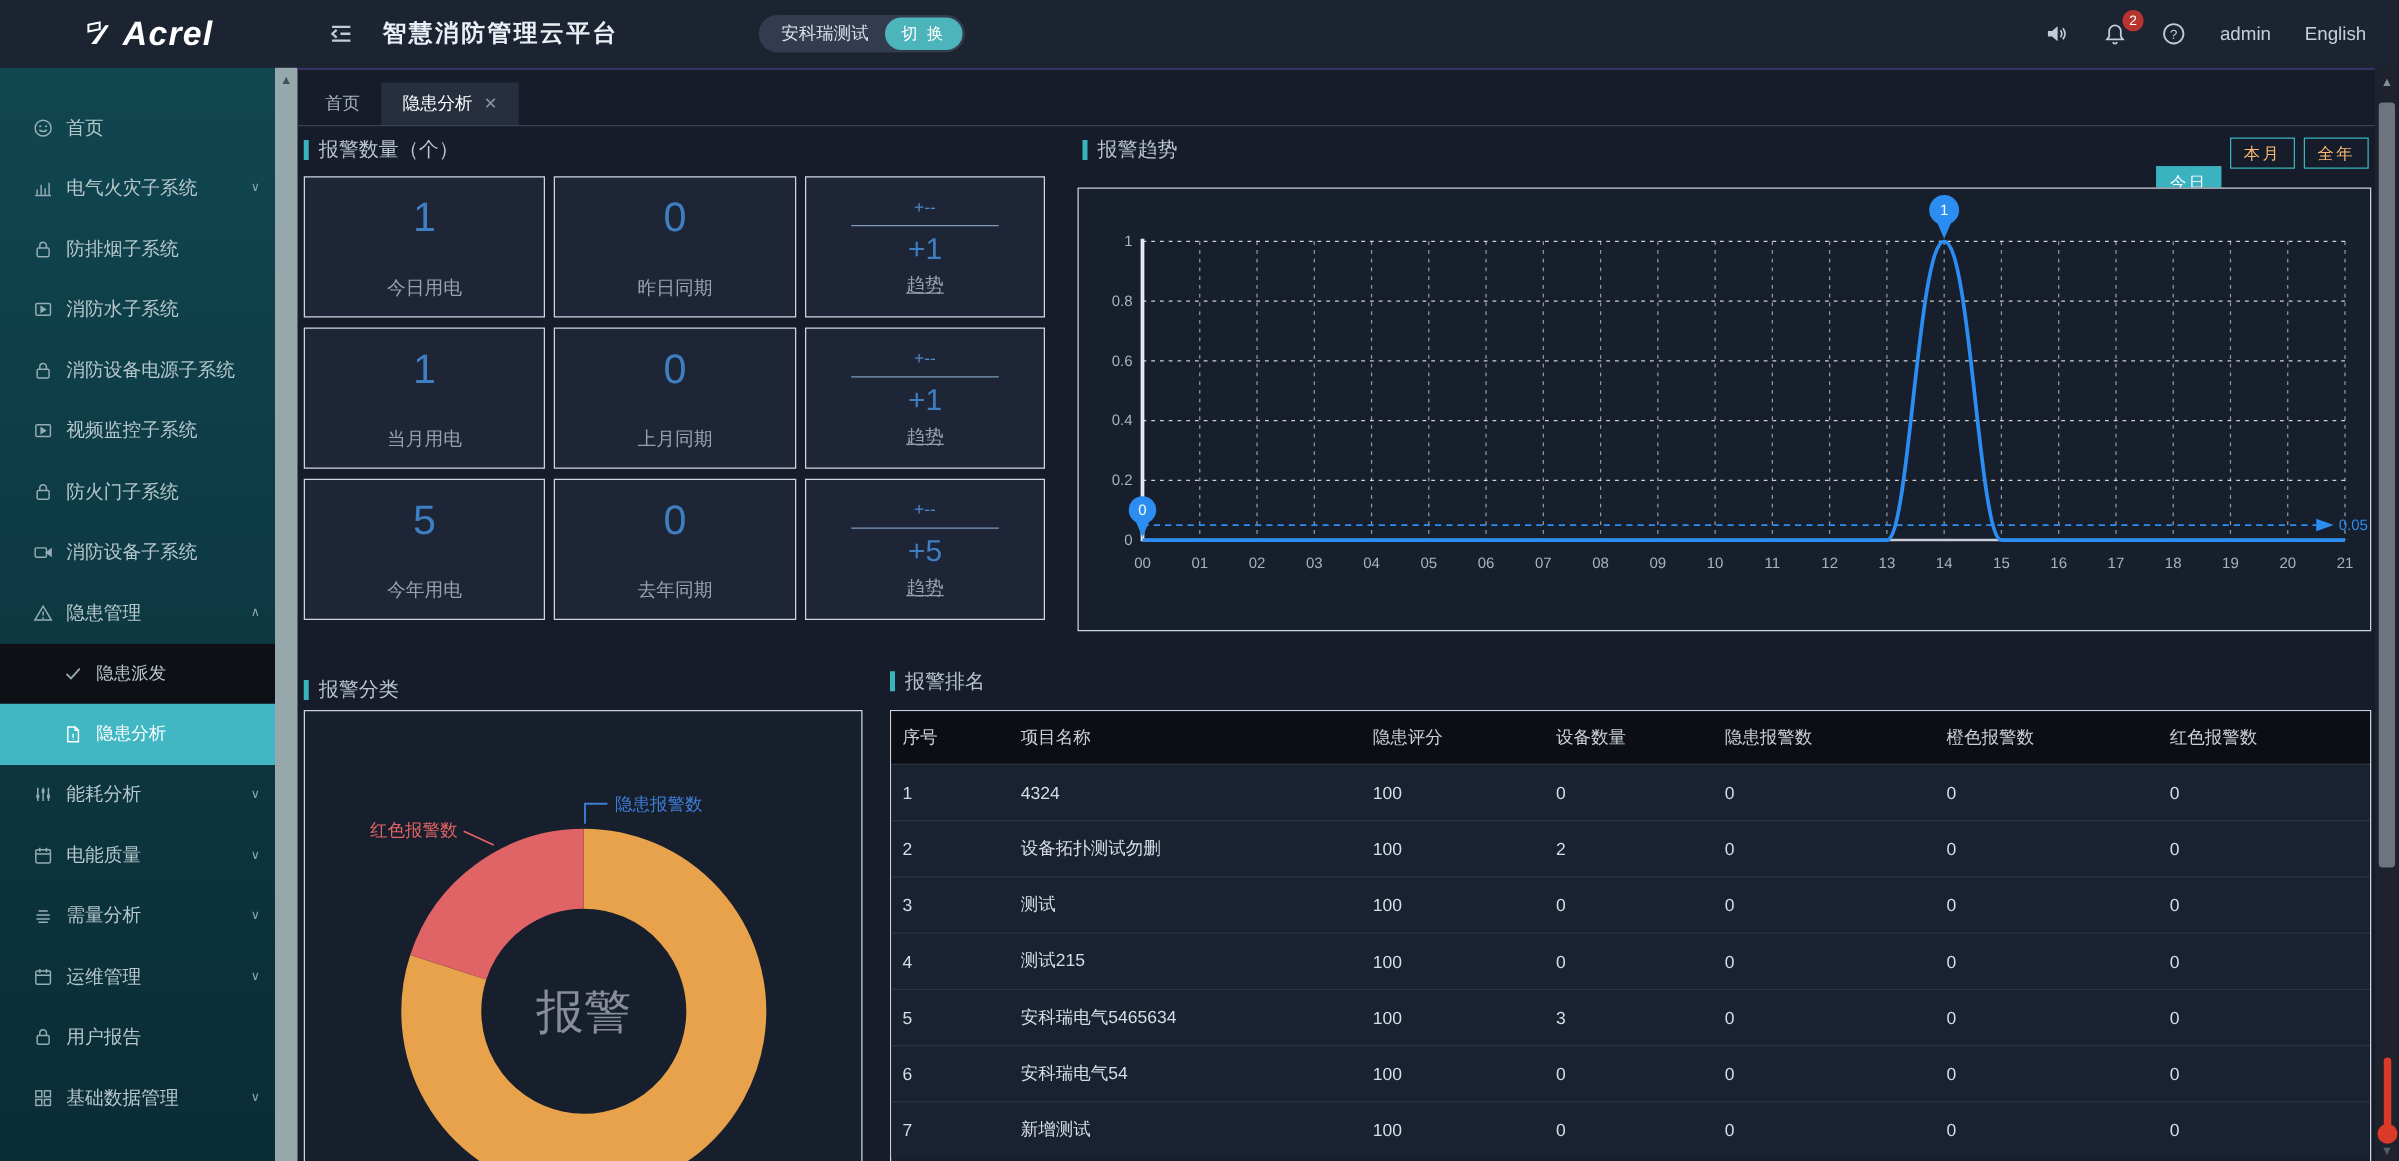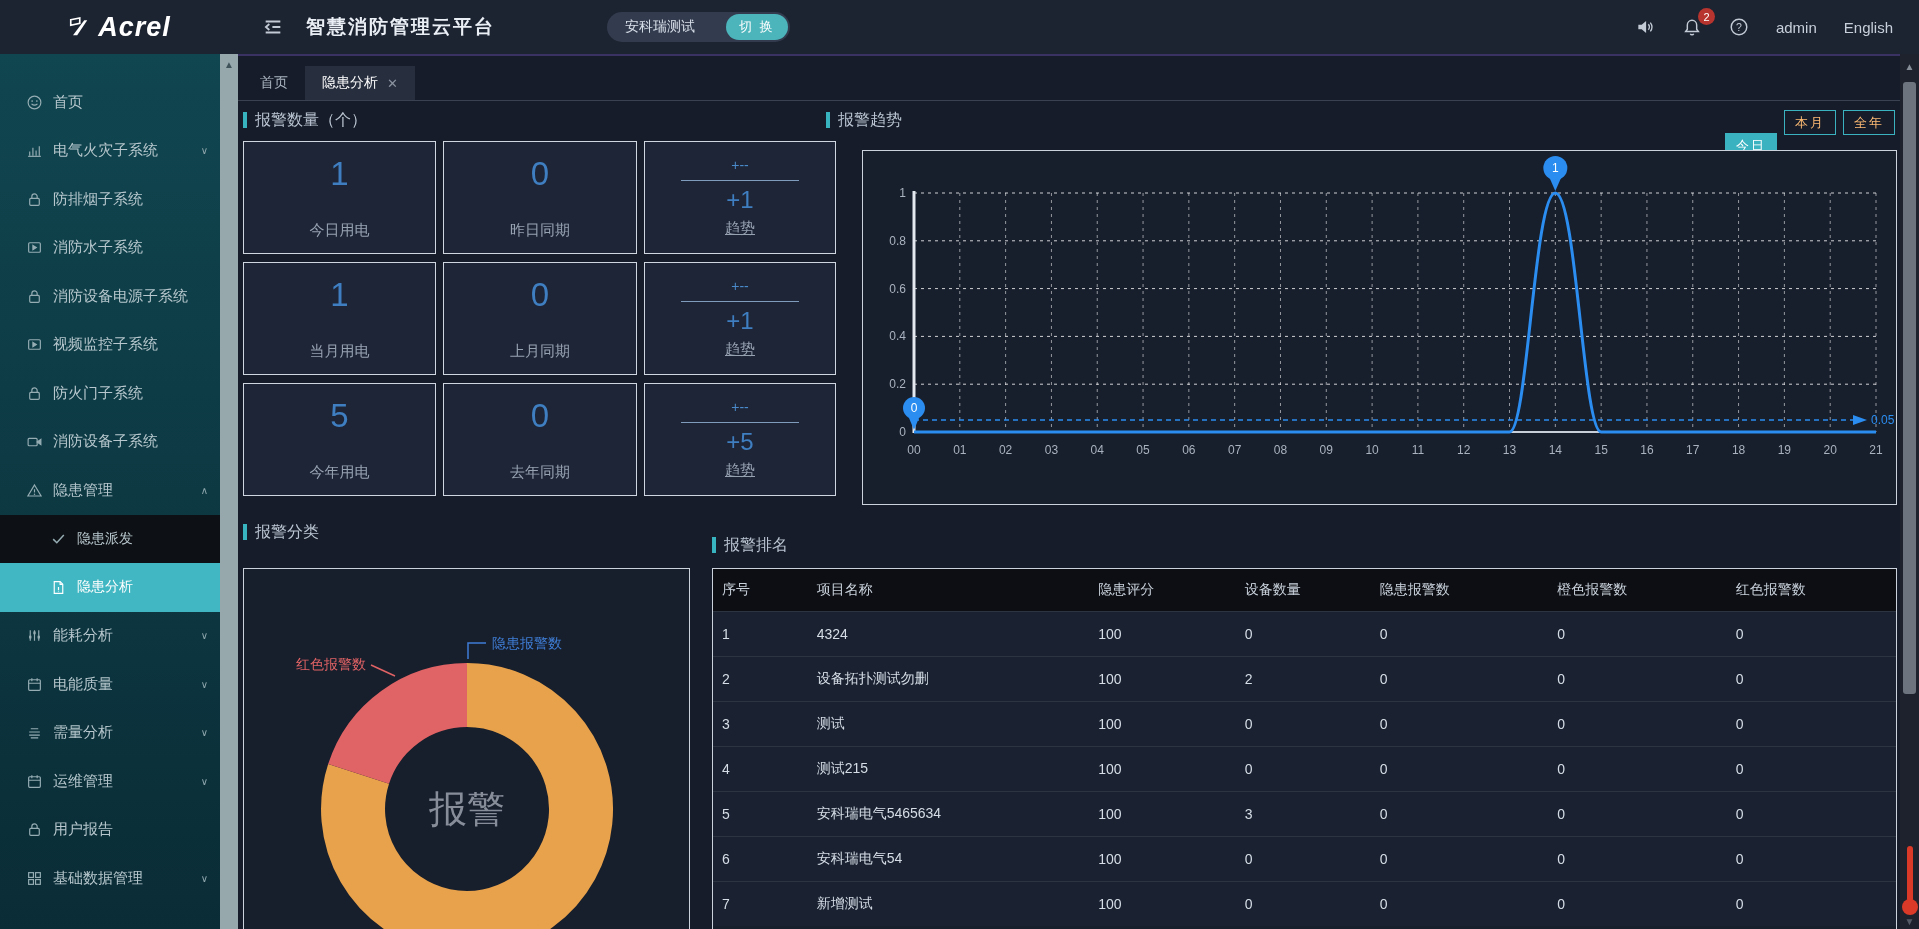--- a/index.html
+++ b/index.html
@@ -7,21 +7,21 @@
     font-family:"Liberation Sans","DejaVu Sans",sans-serif; color:#cfd6e0; position:relative; }
 
   
   .header { position:absolute; top:0; left:0; width:100%; height:54px; background:#1c2331; display:flex; z-index:6; }
   .logo { width:238px; height:54px; display:flex; align-items:center; justify-content:center; gap:7px;
     color:#fff; font-size:27px; font-weight:bold; font-style:italic; letter-spacing:1px; }
   .topbar { flex:1; display:flex; align-items:center; padding:0 26px 0 24px; }
   .icon-btn { display:inline-flex; align-items:center; justify-content:center; cursor:pointer; color:#c3cbd6; }
   .app-title { font-size:19px; font-weight:bold; color:#eaeff5; letter-spacing:2px; margin-left:22px; }
   .tenant-pill { margin-left:112px; background:#333c4f; border-radius:16px; height:30px;
-    display:flex; align-items:center; padding:2px 2px 2px 18px; gap:31px; font-size:14px; color:#d9e0ea; }
+    display:flex; align-items:center; padding:2px 2px 2px 18px; gap:13px; font-size:14px; color:#d9e0ea; }
   .switch-btn { background:#4cb4bb; color:#fff; border:none; border-radius:14px; height:26px;
     padding:0 13px; font-size:13px; cursor:pointer; letter-spacing:2px; }
   .top-right { margin-left:auto; display:flex; align-items:center; gap:27px; font-size:15px; color:#c7cfda; }
   .bell-wrap { position:relative; }
   .badge { position:absolute; top:-9px; right:-13px; background:#b8342e; color:#fff; border-radius:50%;
     min-width:17px; height:17px; font-size:11px; display:flex; align-items:center; justify-content:center; }
 
   
   .sidebar { position:absolute; top:54px; left:0; width:220px; bottom:0;
     background:linear-gradient(#104650,#0a2c36); overflow:hidden; }
@@ -364,21 +364,21 @@
           <span class="lbl">去年同期</span>
         </div>
         <div class="card trend">
           <span class="top">+--</span>
           <span class="divider"></span>
           <span class="val">+5</span>
           <span class="lbl">趋势</span>
         </div>
       </div>
 
-    <div class="sec-title" style="left:588px; top:10px;">
+    <div class="sec-title" style="left:628px; top:10px;">
       <i></i>
         <span>报警趋势</span>
     </div>
     <div class="range-btns" id="range-btns">
         <button class="active">今日</button>
         <button class="">本月</button>
         <button class="">全年</button>
       </div>
     <div class="panel" id="trend-panel" style="left:624px; top:49px; width:1035px; height:355px;"><svg width="1033" height="353" viewBox="0 0 1033 353">
           <line x1="51" y1="281" x2="1013" y2="281" stroke="rgba(255,255,255,.8)" stroke-width="1" stroke-dasharray="3 4"></line>
@@ -444,21 +444,21 @@
           <text x="1008" y="273.05" font-size="12" fill="#2b8df0">0.05</text>
           <path d="M51,281 H646.5238095238095 C664.5238095238095,281 671.3333333333334,42 692.3333333333334,42 C713.3333333333334,42 720.1428571428571,281 738.1428571428571,281 H1013" fill="none" stroke="#2b8df0" stroke-width="3"></path>
           <polygon points="44.18,262.5 57.82,262.5 51,279" fill="#2b8df0"></polygon>
           <circle cx="51" cy="257" r="11" fill="#2b8df0"></circle>
           <text x="51" y="261" font-size="12" fill="#fff" text-anchor="middle">0</text>
           <polygon points="684.8933333333333,23 699.7733333333334,23 692.3333333333334,40" fill="#2b8df0"></polygon>
           <circle cx="692.3333333333334" cy="17" r="12" fill="#2b8df0"></circle>
           <text x="692.3333333333334" y="21" font-size="12" fill="#fff" text-anchor="middle">1</text>
         </svg></div>
 
-    <div class="sec-title" style="left:5px; top:422px;">
+    <div class="sec-title" style="left:5px; top:442px;">
       <i></i>
         <span>报警分类</span>
     </div>
     <div class="panel" id="donut-panel" style="left:5px; top:467px; width:447px; height:375px;"><svg width="445" height="373" viewBox="0 0 445 373">
           <path d="M223.0,126.0 A114,114 0 1 1 114.6,204.8" fill="none" stroke="#e8a24c" stroke-width="64"></path>
           <path d="M114.6,204.8 A114,114 0 0 1 223.0,126.0" fill="none" stroke="#e06365" stroke-width="64"></path>
           <text x="223" y="253" font-size="38" fill="#878e9a" text-anchor="middle">报警</text>
           <polyline points="224,90 224,74 242,74" fill="none" stroke="#3f7ed6" stroke-width="1.5"></polyline>
           <text x="248" y="79" font-size="14" fill="#3f7ed6">隐患报警数</text>
           <line x1="151" y1="107" x2="127" y2="96" stroke="#e06365" stroke-width="1.5"></line>

